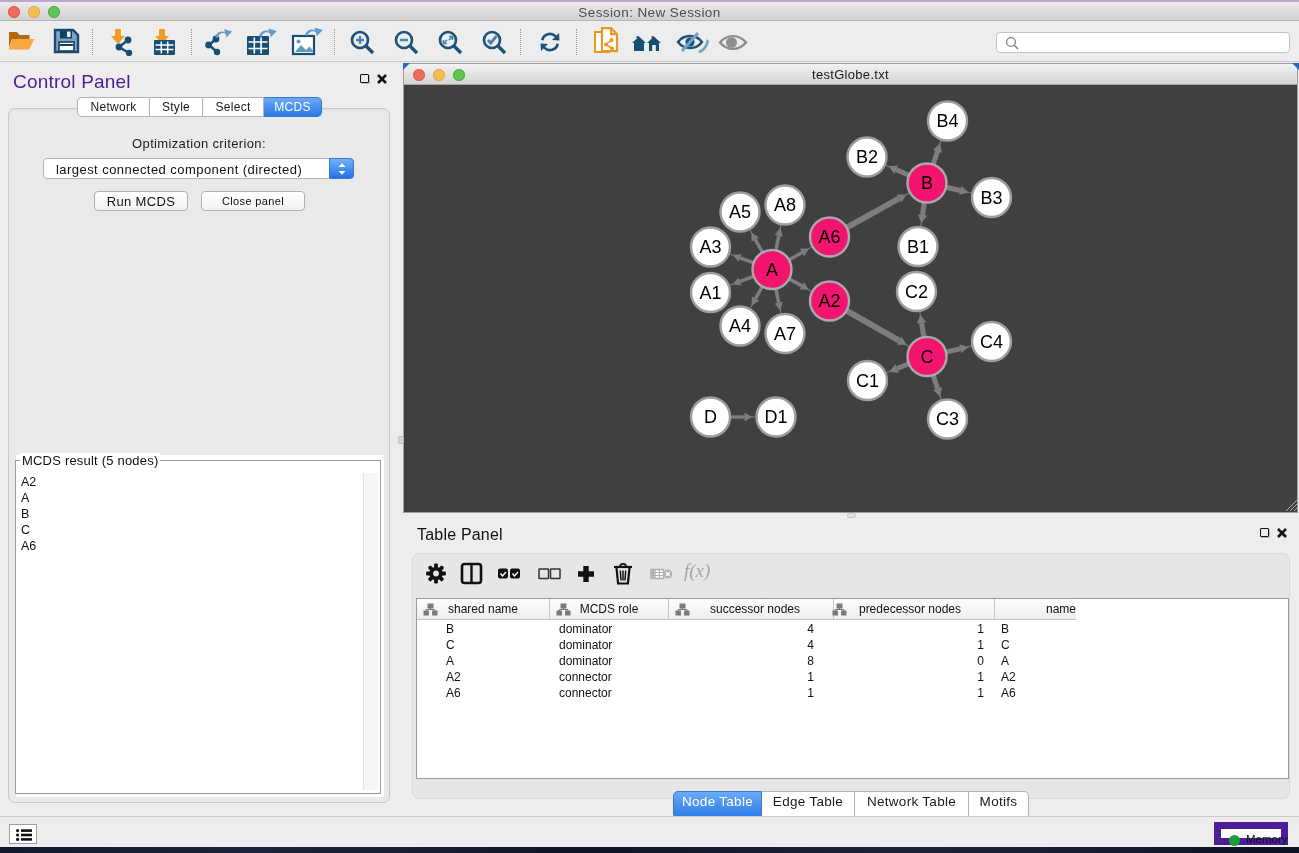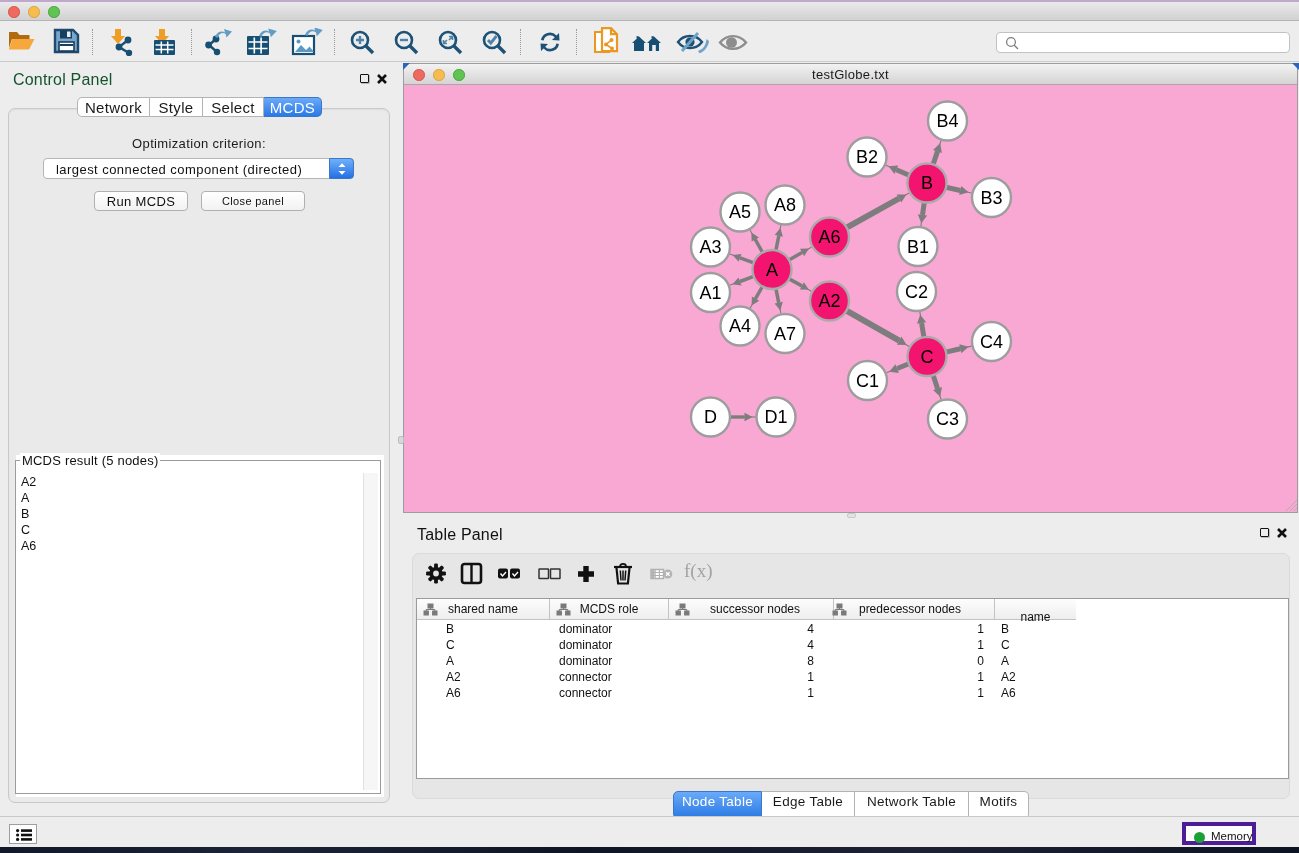--- a/index.html
+++ b/index.html
@@ -12,20 +12,21 @@
 </style>
 </head>
 <body>
 
 <div class="abs" style="left:0;top:0;width:1299px;height:2px;background:#bfa7ce"></div>
 
 <div class="abs" style="left:0;top:2px;width:1299px;height:19px;background:linear-gradient(#ebeaeb,#d2d1d2);border-bottom:1px solid #b4b4b4">
   <div class="tl abs" style="left:8px;top:4px;background:#ee6a5f;border:1px solid #d5544b"></div>
   <div class="tl abs" style="left:28px;top:4px;background:#f5bd4f;border:1px solid #dfa03c"></div>
   <div class="tl abs" style="left:48px;top:4px;background:#5fc454;border:1px solid #47a33b"></div>
+  <div class="abs" style="left:0;width:1299px;text-align:center;top:3px;font-size:13.5px;letter-spacing:0.4px;color:#4c4c4c">Session: New Session</div>
 </div>
 
 <div class="abs" style="left:0;top:21px;width:1299px;height:41px;background:#ededed;border-bottom:1px solid #cbcbcb">
   <div class="sep" style="left:92px"></div>
   <div class="sep" style="left:191px"></div>
   <div class="sep" style="left:334px"></div>
   <div class="sep" style="left:520px"></div>
   <div class="sep" style="left:576px"></div>
 
   <svg class="icon" style="left:7px" width="30" height="26" viewBox="0 0 30 26">
@@ -141,29 +142,29 @@
   <ellipse cx="13.5" cy="9.5" rx="5.5" ry="5.2" fill="#8d8d8d"></ellipse>
 </svg>
 
 <div class="abs" style="left:996px;top:32px;width:294px;height:21px;background:#fff;border:1px solid #c2c2c2;border-radius:4px">
   <svg class="abs" style="left:8px;top:3px" width="15" height="15" viewBox="0 0 15 15">
     <circle cx="6" cy="6" r="4.4" fill="none" stroke="#7e7e7e" stroke-width="1.3"></circle>
     <line x1="9.2" y1="9.2" x2="13" y2="13" stroke="#7e7e7e" stroke-width="1.3"></line>
   </svg>
 </div>
 
-<div class="abs" style="left:13px;top:71px;font-size:16px;letter-spacing:0.2px;color:#14532d">Control Panel</div>
+<div class="abs" style="left:13px;top:71px;font-size:19px;letter-spacing:0.2px;color:#4c1d95">Control Panel</div>
 <div class="abs" style="left:360px;top:74px;width:9px;height:9px;border:1.5px solid #111;border-radius:1px;box-shadow:1px 1px 0 #bbb"></div>
 <svg class="abs" style="left:376px;top:73px" width="12" height="12" viewBox="0 0 12 12">
     <path d="M2 2 L10 10 M10 2 L2 10" stroke="#111" stroke-width="2.6"></path>
   </svg>
 
 <div class="abs" style="left:8px;top:108px;width:382px;height:695px;background:#eaeaea;border:1px solid #c9c9c9;border-radius:7px;box-shadow:inset 0 1px 2px rgba(0,0,0,0.06)"></div>
 
-<div class="abs" style="left:77px;top:97px;height:20px;display:flex;font-size:15px;letter-spacing:0.3px;color:#1a1a1a;text-align:center">
+<div class="abs" style="left:77px;top:97px;height:20px;display:flex;font-size:12px;letter-spacing:0.3px;color:#1a1a1a;text-align:center">
   <div style="width:73px;line-height:19px;background:#fff;border:1px solid #b3b3b3;border-radius:5px 0 0 5px">Network</div>
   <div style="width:53px;line-height:19px;background:#fff;border:1px solid #b3b3b3;border-left:none">Style</div>
   <div style="width:61px;line-height:19px;background:#fff;border:1px solid #b3b3b3;border-left:none">Select</div>
   <div style="width:58px;line-height:19px;background:linear-gradient(#6aaaf9,#2a79e4);color:#fff;border:1px solid #3a76c9;border-left:none;border-radius:0 5px 5px 0">MCDS</div>
 </div>
 <div class="abs" style="left:0;top:136px;width:398px;text-align:center;font-size:13px;letter-spacing:0.35px;color:#1a1a1a">Optimization criterion:</div>
 
 <div class="abs" style="left:43px;top:158px;width:311px;height:21px;background:#fff;border:1px solid #b5b5b5;border-radius:4px">
   <div class="abs" style="left:12px;top:2.5px;font-size:13px;letter-spacing:0.45px;color:#111">largest connected component (directed)</div>
 </div>
@@ -175,21 +176,21 @@
 
 <div class="abs" style="left:94px;top:191px;width:94px;height:20px;background:linear-gradient(#ffffff,#f2f2f2);border:1px solid #b0b0b0;border-radius:4px;font-size:13px;letter-spacing:0.35px;text-align:center;line-height:19px;color:#111">Run MCDS</div>
 <div class="abs" style="left:201px;top:191px;width:104px;height:20px;background:linear-gradient(#ffffff,#f2f2f2);border:1px solid #b0b0b0;border-radius:4px;font-size:11px;letter-spacing:0.35px;text-align:center;line-height:19px;color:#111">Close panel</div>
 
 <div class="abs" style="left:16px;top:455px;width:368px;height:342px;background:#fff"></div>
 <div class="abs" style="left:15px;top:460px;width:366px;height:334px;border:1px solid #9b9b9b"></div>
 <div class="abs" style="left:20px;top:453px;background:#fff;padding:0 2px;font-size:13px;letter-spacing:0.2px;color:#111">MCDS result (5 nodes)</div>
 <div class="abs" style="left:363px;top:473px;width:15px;height:317px;background:#f6f6f6;border-left:1px solid #e2e2e2"></div>
 <div class="abs" style="left:21px;top:474px;font-size:12.5px;color:#111;line-height:16px">A2<br>A<br>B<br>C<br>A6</div>
 
-<div class="abs" style="left:403px;top:63px;width:895px;height:450px;border:1px solid #9d9d9d;background:#f9a8d4">
+<div class="abs" style="left:403px;top:63px;width:895px;height:450px;border:1px solid #9d9d9d;background:#404040">
   <div style="height:21px;background:linear-gradient(#f2f2f2,#d4d4d4);border-bottom:1px solid #a8a8a8;position:relative">
     <div class="tl abs" style="left:9px;top:5px;background:#ee6a60;border:1px solid #d5544b"></div>
     <div class="tl abs" style="left:29px;top:5px;background:#f5bd4f;border:1px solid #dfa03c"></div>
     <div class="tl abs" style="left:49px;top:5px;background:#5fc454;border:1px solid #47a33b"></div>
     <div class="abs" style="left:0;width:100%;text-align:center;top:3px;font-size:13px;letter-spacing:0.3px;color:#1a1a1a;font-weight:500">testGlobe.txt</div>
   </div>
 </div>
 <svg class="abs" style="left:403px;top:63px" width="7" height="7" viewBox="0 0 7 7">
     <path d="M0 0 H7 L0 7 Z" fill="#2c64b9"></path>
   </svg>
@@ -349,30 +350,30 @@
   </g>
 
   <g>
     <rect x="225" y="7.5" width="12.5" height="9" fill="#fff" stroke="#b0b0b0" stroke-width="1.5"></rect>
     <rect x="225.6" y="8.1" width="2.8" height="7.8" fill="#b0b0b0"></rect>
     <path d="M225 10.5 h12.5 M225 13.5 h12.5 M229.2 7.5 v9 M233.4 7.5 v9" stroke="#b0b0b0" stroke-width="1.1"></path>
     <circle cx="241.8" cy="12" r="4.5" fill="#b3b3b3"></circle>
     <path d="M240 10.2 l3.6 3.6 M243.6 10.2 l-3.6 3.6" stroke="#fff" stroke-width="1.3"></path>
   </g>
 </svg>
-<div class="abs" style="left:684px;top:560px;font-family:'Liberation Serif',serif;font-size:19px;color:#a3a3a3">f(x)</div>
+<div class="abs" style="left:684px;top:560px;font-family:'Liberation Serif',serif;font-style:italic;font-size:19px;color:#a3a3a3">f(x)</div>
 
 <div class="abs" style="left:416px;top:598px;width:873px;height:181px;background:#fff;border:1px solid #9a9a9a"></div>
 
 <div class="abs" style="left:417px;top:599px;width:659px;height:21px;background:linear-gradient(#fdfdfd,#eeeeee);border-bottom:1px solid #c3c3c3;font-size:12px;color:#111">
   <div class="abs" style="left:0;top:0;width:133px;height:21px;border-right:1px solid #c3c3c3;text-align:center;line-height:21px">shared name</div>
   <div class="abs" style="left:133px;top:0;width:119px;height:21px;border-right:1px solid #c3c3c3;text-align:center;line-height:21px">MCDS role</div>
   <div class="abs" style="left:260px;top:0;width:157px;height:21px;border-right:1px solid #c3c3c3;text-align:center;line-height:21px">successor nodes</div>
   <div class="abs" style="left:409px;top:0;width:169px;height:21px;border-right:1px solid #c3c3c3;text-align:center;line-height:21px">predecessor nodes</div>
-  <div class="abs" style="left:578px;top:8px;width:81px;height:21px;text-align:center;line-height:21px">name</div>
+  <div class="abs" style="left:578px;top:0;width:81px;height:21px;text-align:right;line-height:21px">name</div>
 </div>
 
 <svg class="abs" style="left:417px;top:599px" width="660" height="21" viewBox="0 0 660 21">
   <g fill="#7a7a7a" stroke="#7a7a7a">
     <g id="org">
         <rect x="11" y="5" width="5" height="4"></rect>
         <rect x="7" y="12" width="4.4" height="4"></rect>
         <rect x="15.6" y="12" width="4.4" height="4"></rect>
         <path d="M13.5 9 v2 M9.2 12 v-1.5 h8.6 V12" fill="none" stroke-width="1"></path>
       </g>
@@ -433,17 +434,17 @@
     <g fill="#111">
         <circle cx="1.6" cy="1.6" r="1.6"></circle>
         <circle cx="1.6" cy="6" r="1.6"></circle>
         <circle cx="1.6" cy="10.4" r="1.6"></circle>
     <rect x="5" y="0.3" width="11" height="2.6"></rect>
         <rect x="5" y="4.7" width="11" height="2.6"></rect>
         <rect x="5" y="9.1" width="11" height="2.6"></rect>
       </g>
   </svg>
 </div>
-<div class="abs" style="left:1182px;top:822px;width:74px;height:23px;background:#fcfcfc;border:4px solid #4c1d95;font-size:11.5px;color:#111">
+<div class="abs" style="left:1214px;top:822px;width:74px;height:23px;background:#fcfcfc;border:7px solid #4c1d95;font-size:11.5px;color:#111">
   <div class="abs" style="left:8px;top:5.5px;width:11px;height:11px;border-radius:50%;background:#1e9e37"></div>
   <div class="abs" style="left:25px;top:4px">Memory</div>
 </div>
 <div class="abs" style="left:0;top:847px;width:1299px;height:6px;background:linear-gradient(90deg,#10182a,#1b2438 20%,#0e1524 45%,#1d2235 70%,#0c1322)"></div>
 
 </body></html>

